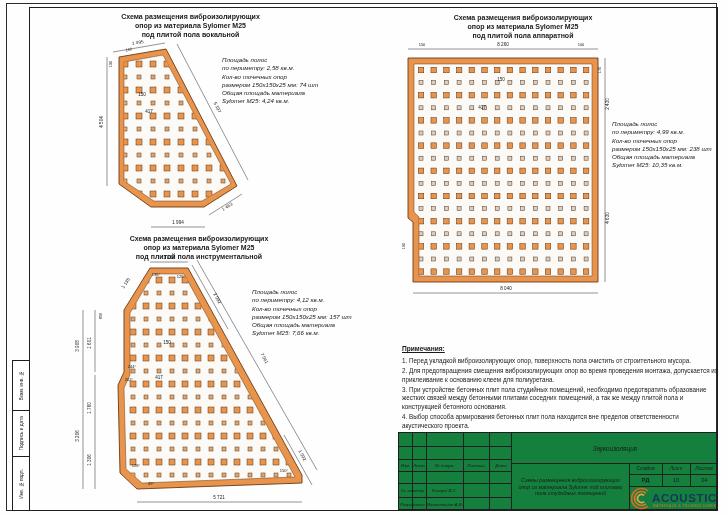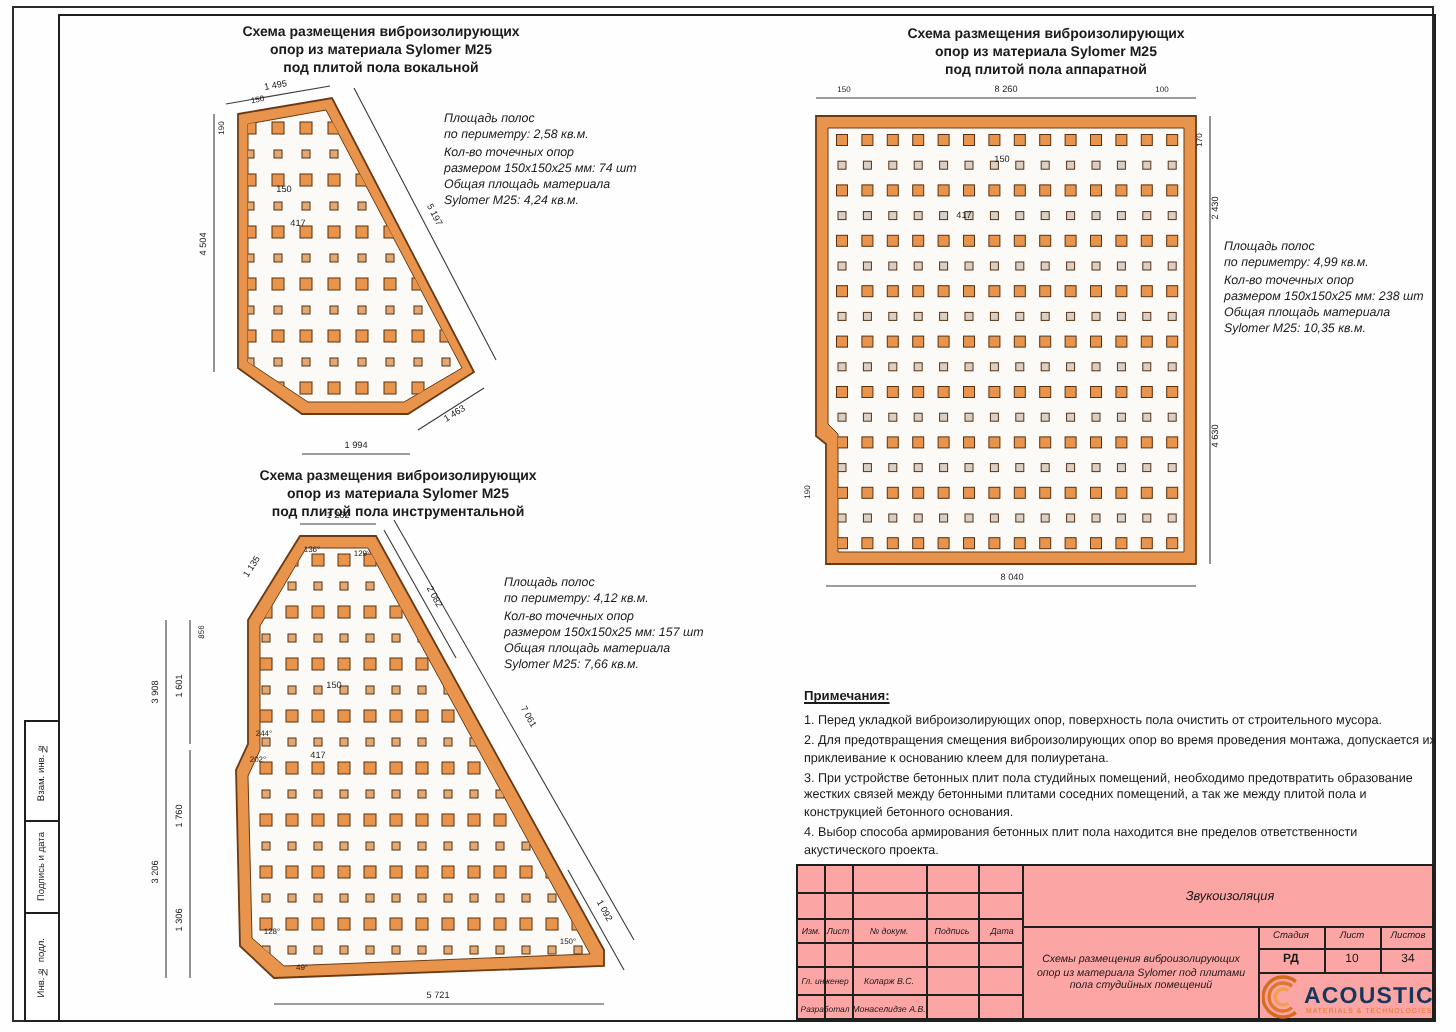--- a/index.html
+++ b/index.html
@@ -8,21 +8,21 @@
   .sheet{position:absolute;inset:0;background:#fefefe;}
   .frame-outer{position:absolute;left:6px;top:3px;width:711px;height:508px;border:1px solid #2b2b2b;box-sizing:border-box;}
   .frame-inner{position:absolute;left:29px;top:7px;width:689px;height:504px;border:1.4px solid #1f1f1f;box-sizing:border-box;}
   .scheme-title{position:absolute;font-weight:bold;font-size:7px;line-height:1.3;text-align:center;white-space:pre-line;}
   .scheme-ann{position:absolute;font-style:italic;font-size:6.2px;line-height:1.34;white-space:pre-line;}
   .scheme-canvas{position:absolute;}
   .scheme-canvas svg{overflow:visible;font-family:inherit;}
   .notes{position:absolute;left:402px;top:344px;width:316px;font-size:6.3px;line-height:1.4;}
   .notes-title{font-weight:bold;text-decoration:underline;font-size:6.6px;margin-bottom:4px;}
   .note-item{margin:0 0 1px 0;}
-  .tb{position:absolute;border:1px solid #1f1f1f;box-sizing:border-box;background:#fca5a5;}
+  .tb{position:absolute;border:1px solid #1f1f1f;box-sizing:border-box;background:#15803d;}
   .cell{position:absolute;display:flex;align-items:center;justify-content:center;text-align:center;box-sizing:border-box;}
   .vl,.hl{position:absolute;background:#1f1f1f;}
   .vstamp{position:absolute;left:12px;width:18px;border:1px solid #1f1f1f;box-sizing:border-box;
           display:flex;align-items:center;justify-content:center;background:#fff;}
   .vstamp span{writing-mode:vertical-rl;transform:rotate(180deg);font-size:4.8px;white-space:nowrap;}
   .it{font-style:italic;}
 </style>
 </head>
 <body>
 

